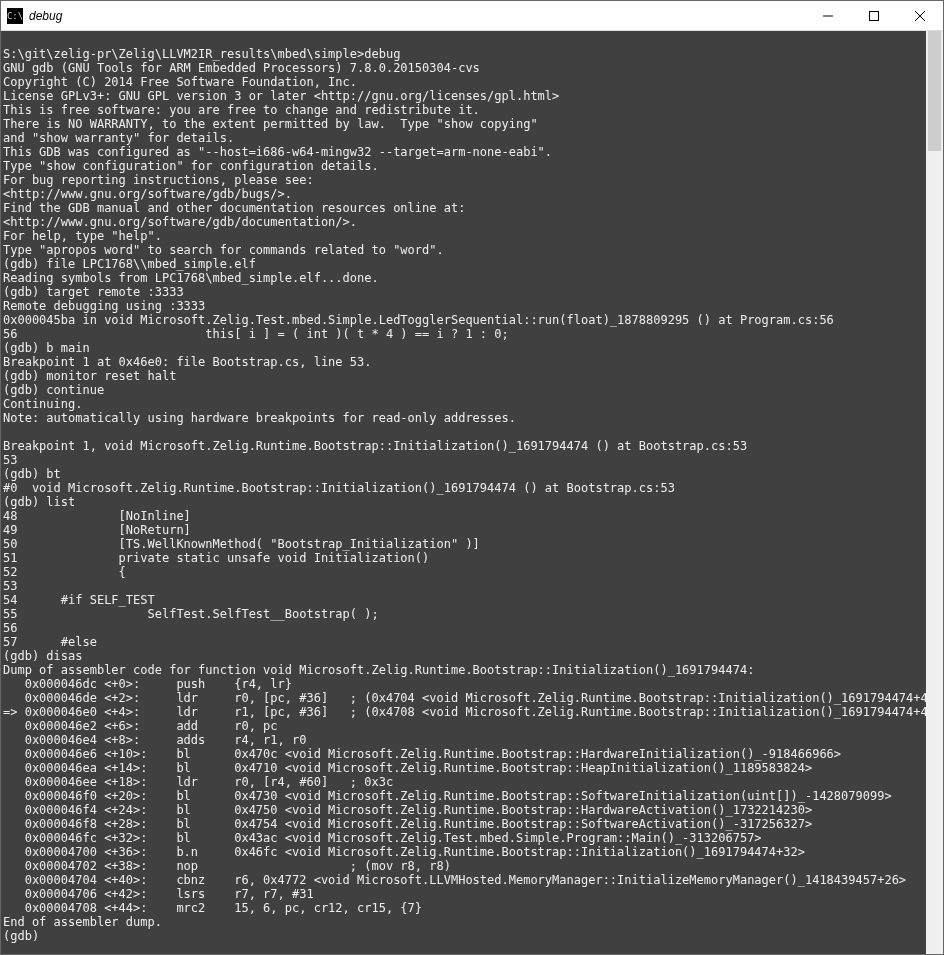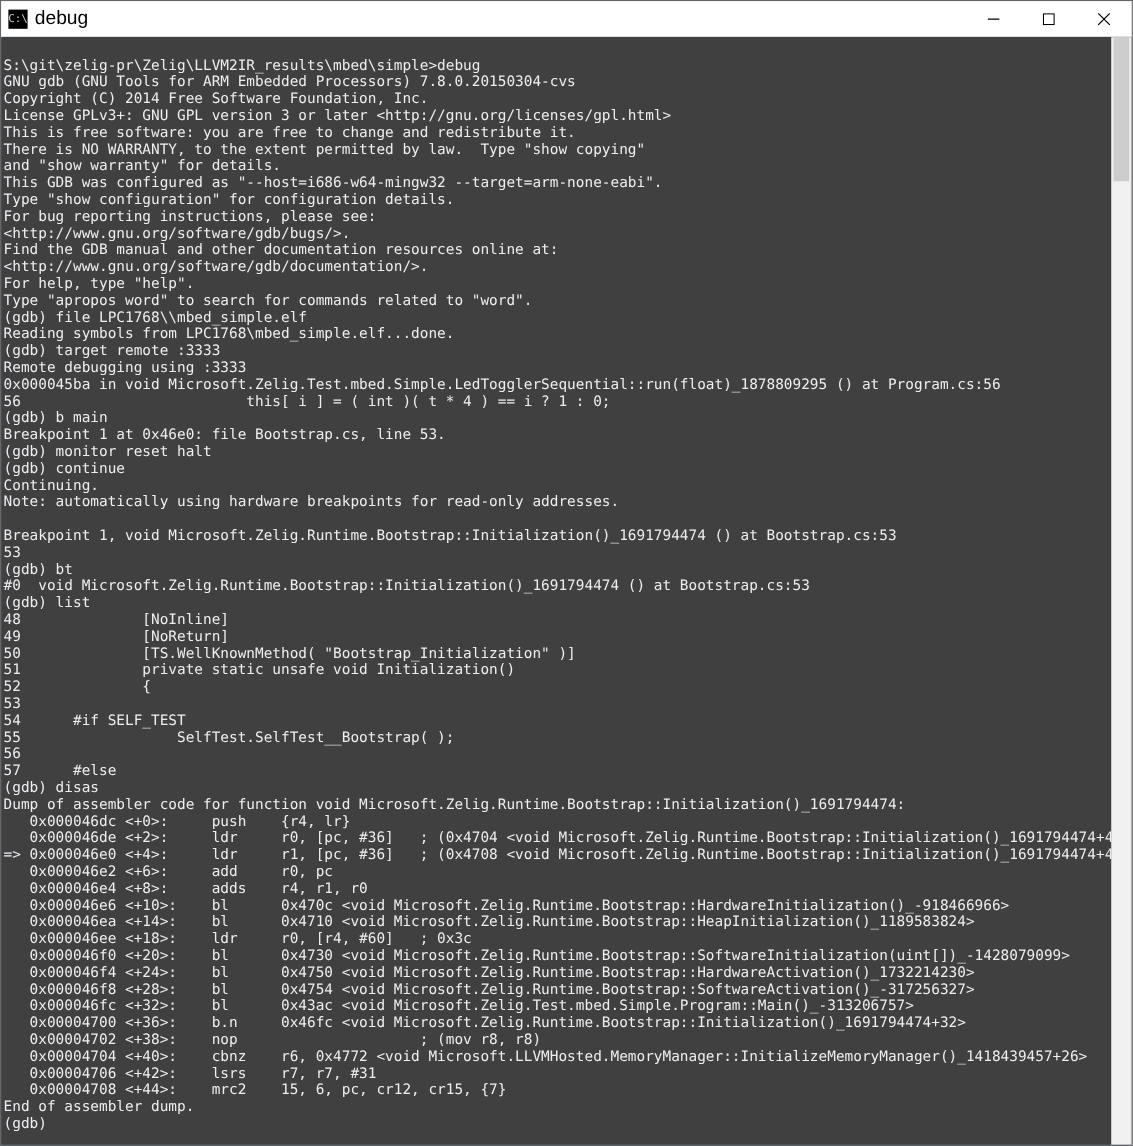--- a/index.html
+++ b/index.html
@@ -27,22 +27,23 @@
     margin-right: 6px;
     background: #000;
     display: inline-flex;
     align-items: center;
     justify-content: center;
     font-family: Consolas, monospace;
     font-size: 9px;
     color: #ccc;
   }
   .titlebar .title {
-    font-size: 16px;
+    font-size: 12px;
     color: #000;
+    font-style: italic;
   }
   .titlebar .controls {
     margin-left: auto;
     display: flex;
   }
   .titlebar .controls .btn {
     width: 46px;
     height: 29px;
     display: flex;
     align-items: center;

